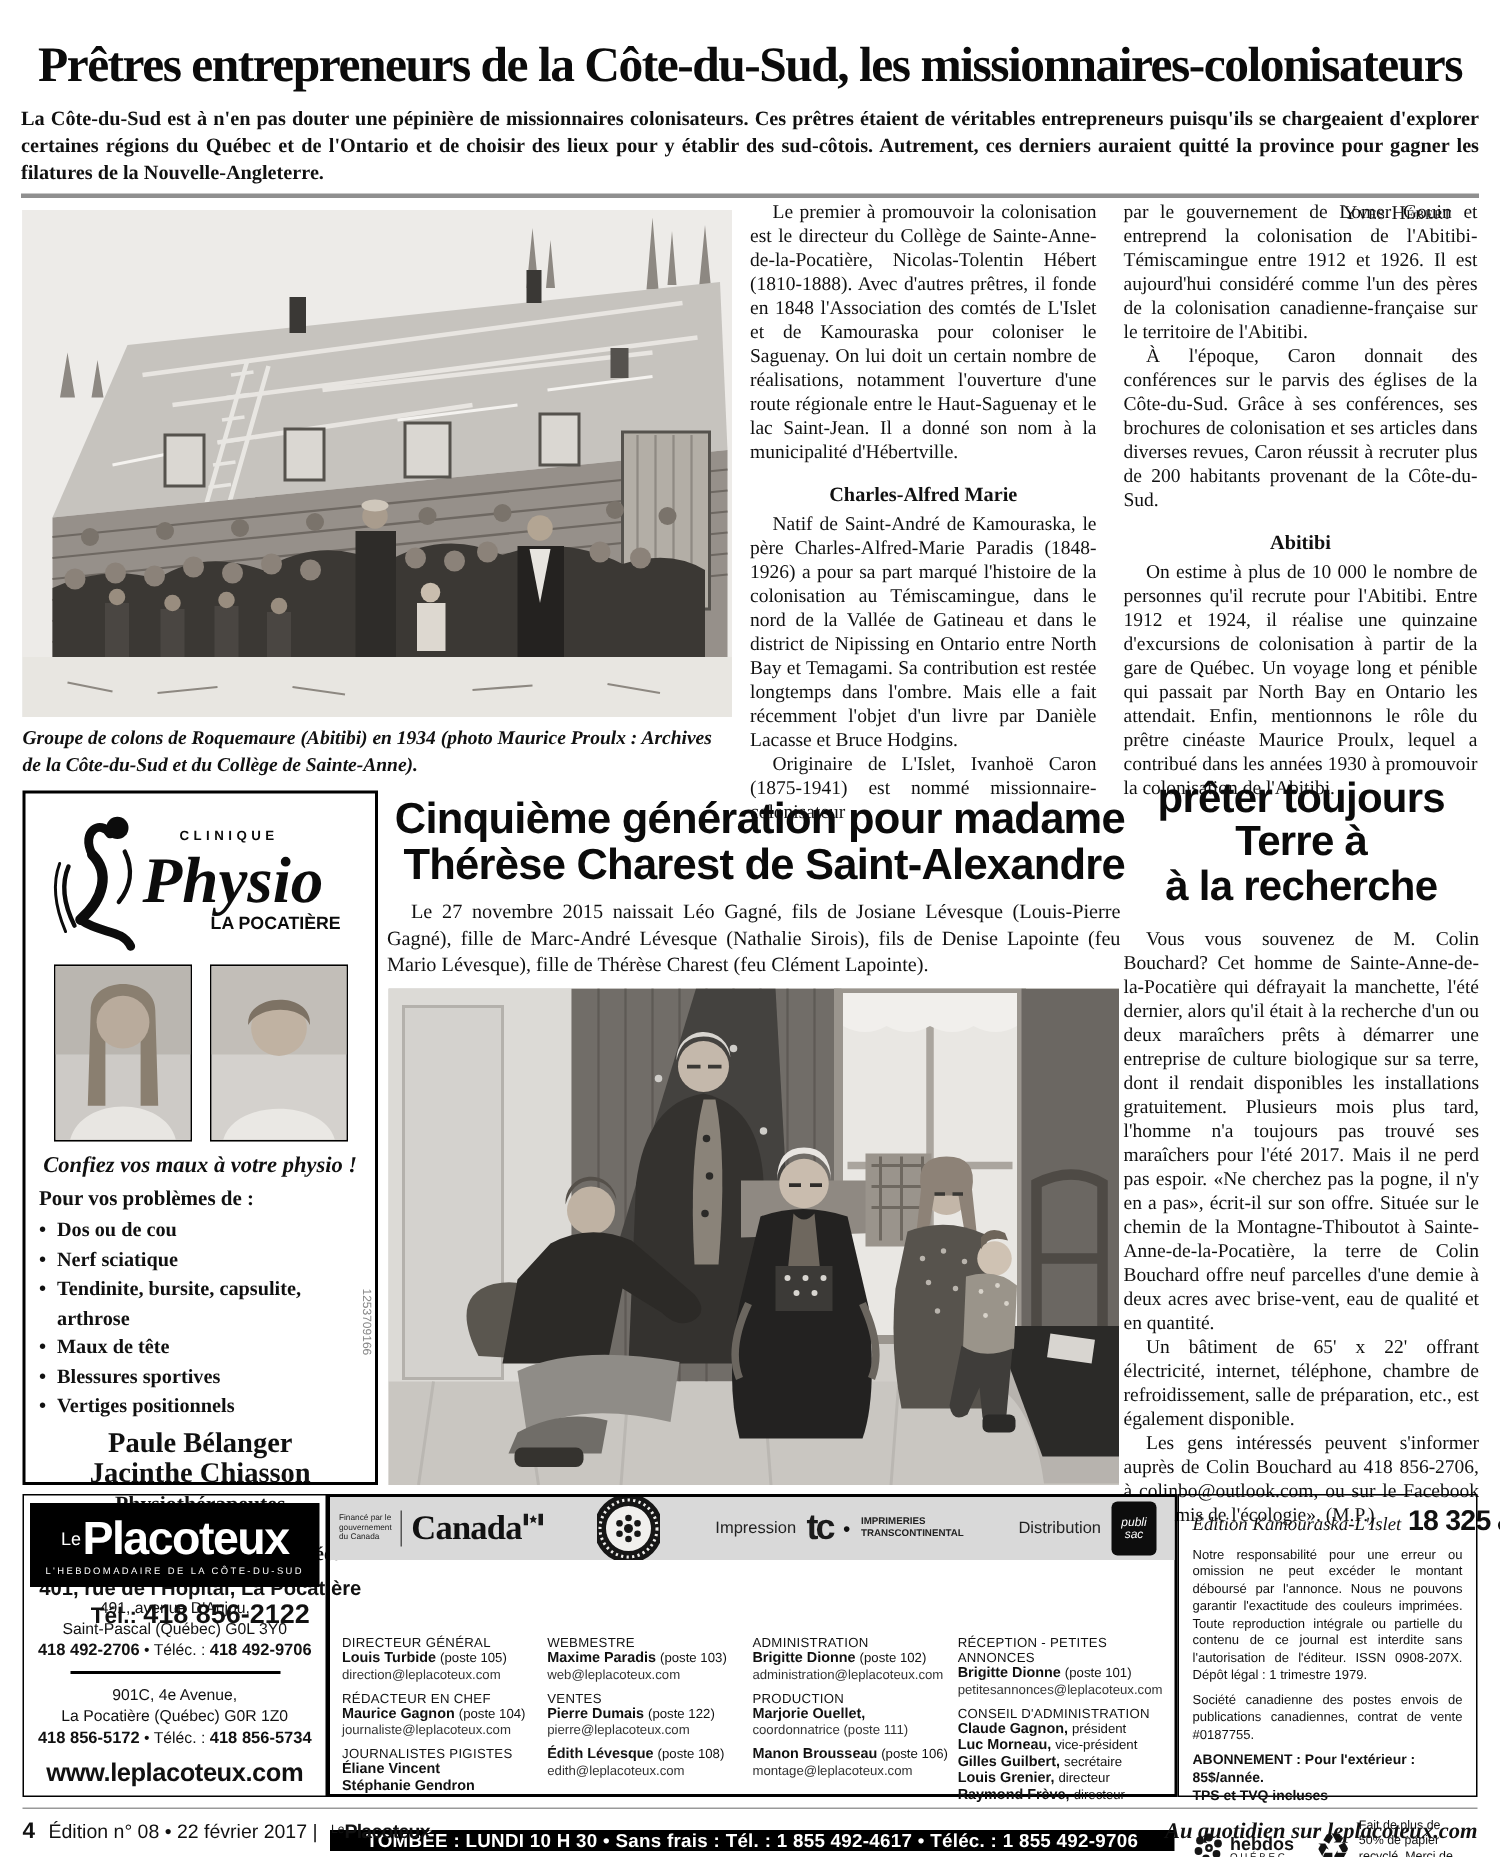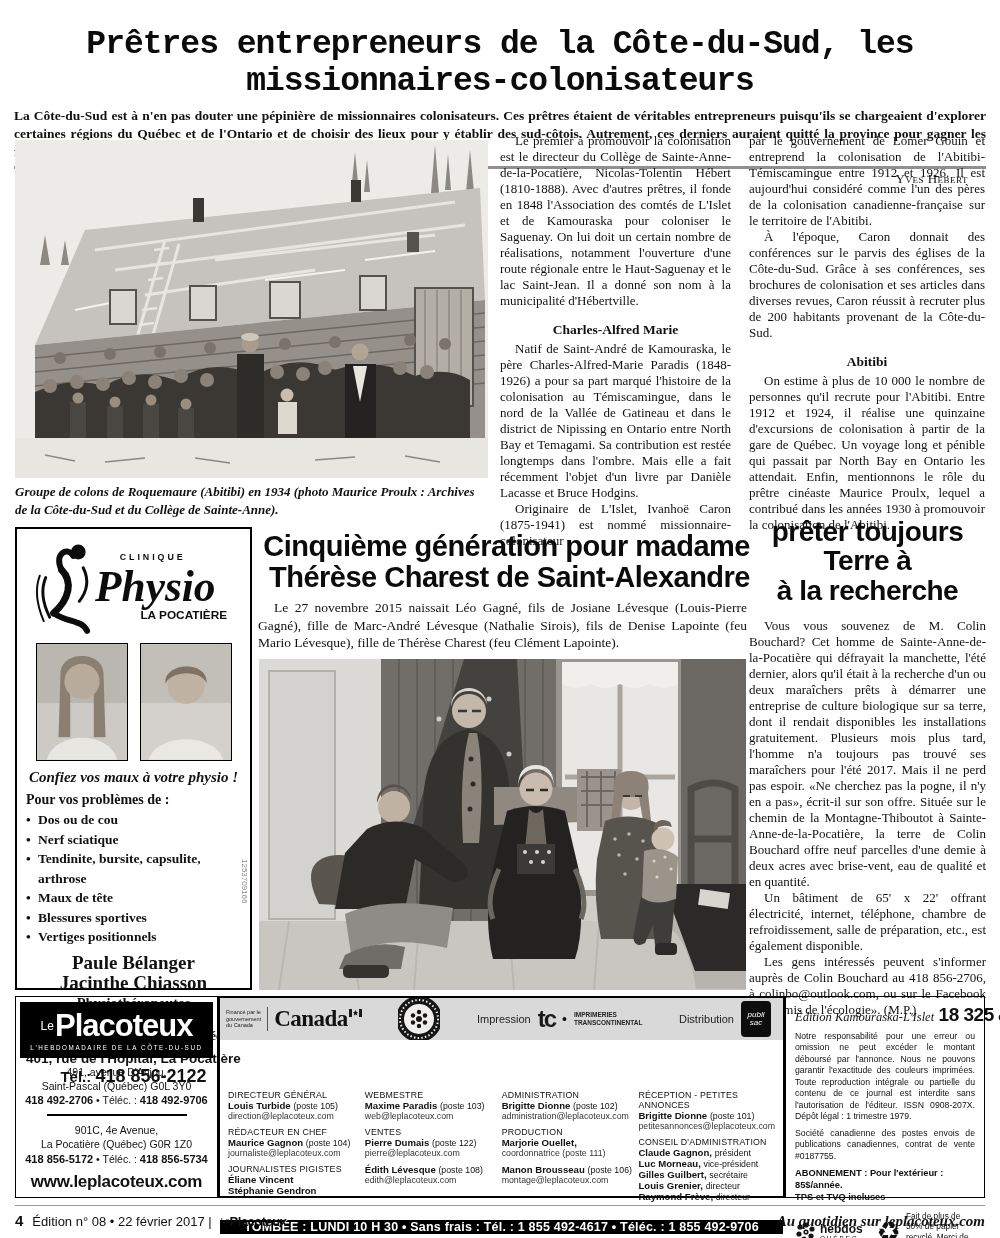--- a/index.html
+++ b/index.html
@@ -1,21 +1,21 @@
 <!DOCTYPE html>
 <html lang="fr"><head>
 <meta charset="utf-8">
 <style>
   * { margin:0; padding:0; box-sizing:border-box; }
   body { background:#e9e9e9; font-family:"Liberation Serif","DejaVu Serif",serif; color:#111; }
   .page { position:relative; width:1000px; height:1238px; margin:0 auto; background:#fff; overflow:hidden; }
 
   
   .a1-head { position:absolute; left:14px; top:26px; width:972px; }
-  .a1-head h1 { font-family:Liberation Mono, monospace; font-weight:bold;
+  .a1-head h1 { font-family:Liberation Serif, serif; font-weight:bold;
                 font-size:33px; letter-spacing:-1px; text-align:center; color:#0b0b0b; }
   .lede { margin-top:7px; font-weight:bold; font-size:13.5px; line-height:1.32; text-align:justify; }
   .rule { margin-top:6px; height:3px; background:#8f8f8f; }
   .byline { margin-top:2px; padding-right:18px; text-align:right; font-variant:small-caps;
             font-size:13px; letter-spacing:.5px; }
 
   .photo1 { position:absolute; left:15px; top:140px; width:473px; height:338px; background:#dddbd7; }
   .photo1 svg, .photo2 svg, .portrait svg { display:block; width:100%; height:100%; }
   .caption1 { position:absolute; left:15px; top:483px; width:473px;
               font-weight:bold; font-style:italic; font-size:13px; line-height:1.35; }

